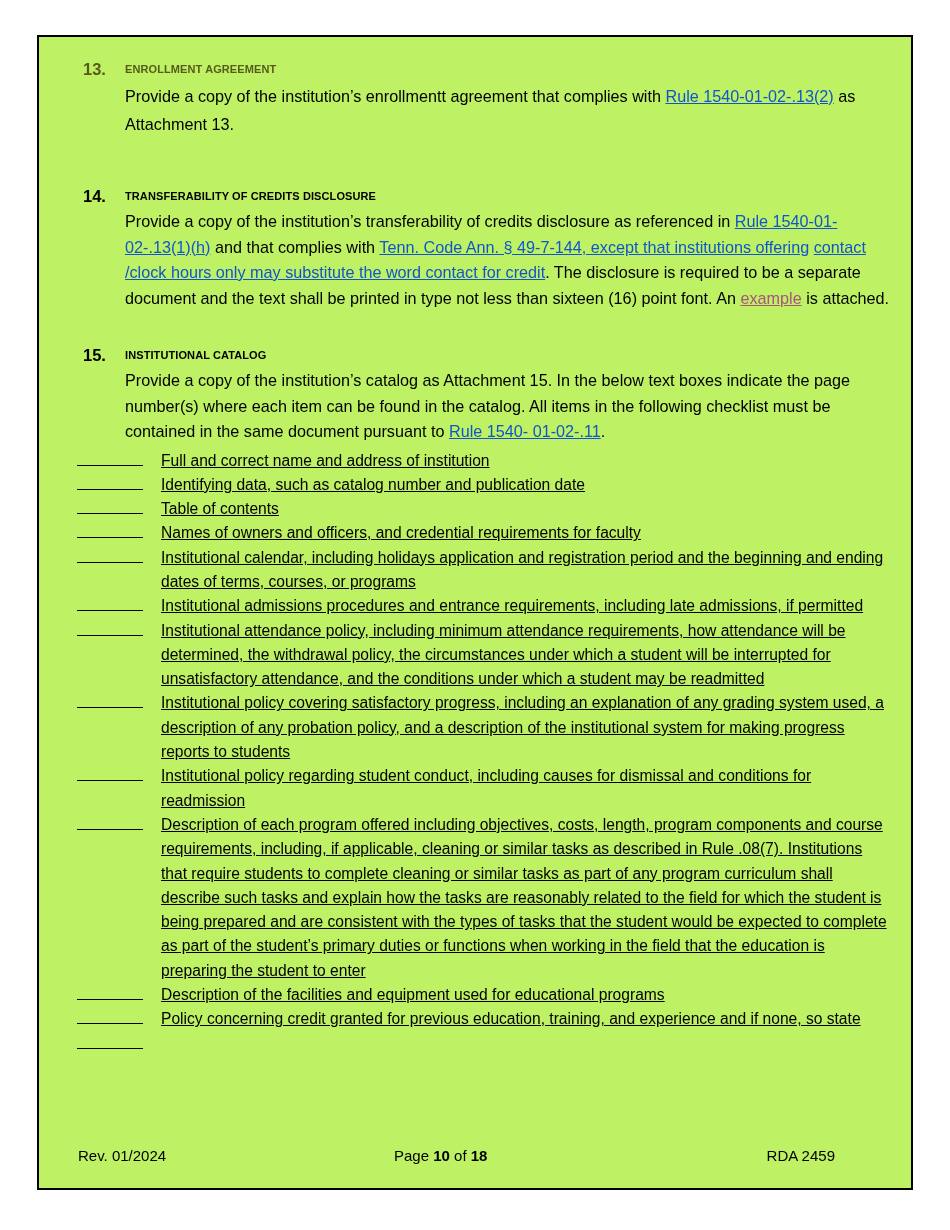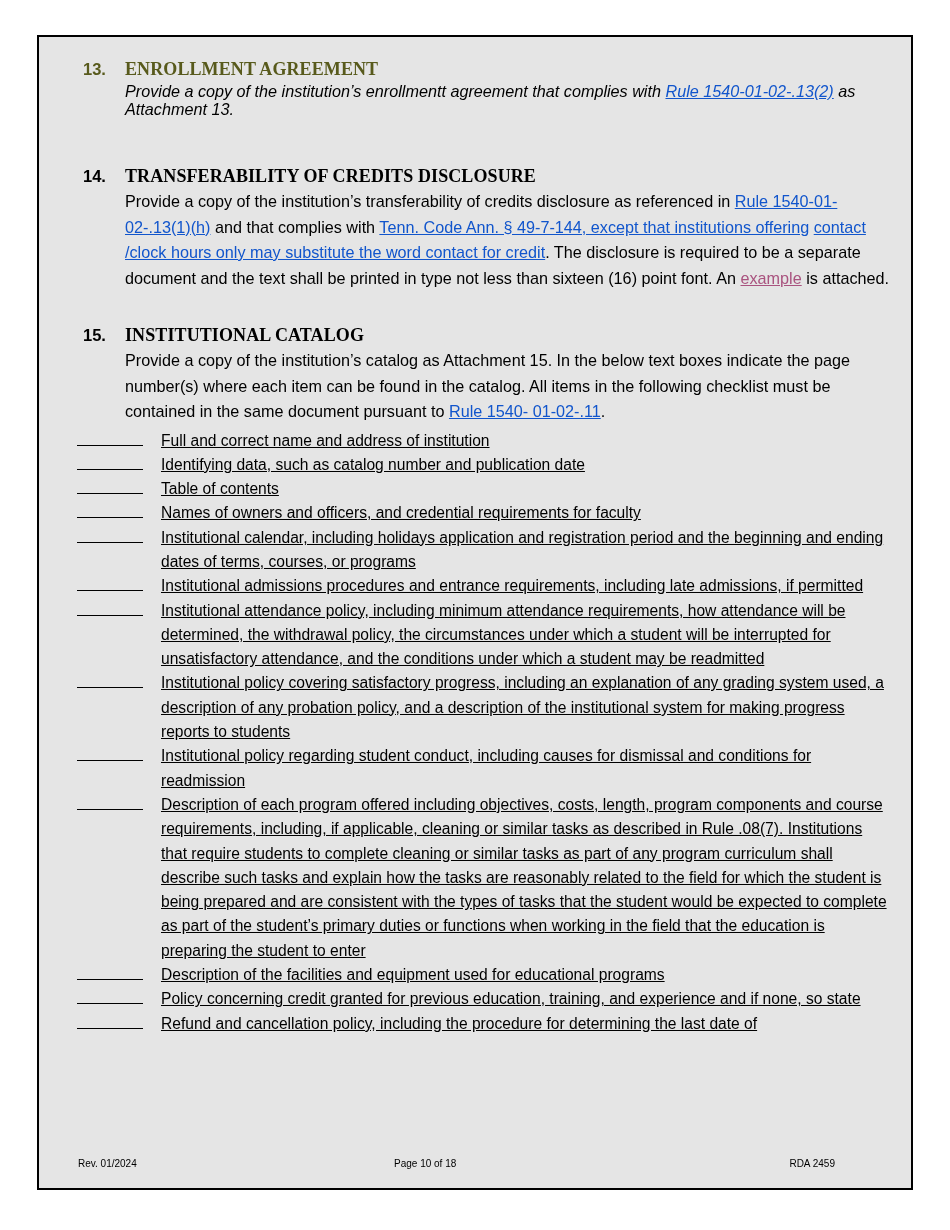--- a/index.html
+++ b/index.html
@@ -17,21 +17,21 @@
 
   
   #page-frame {
     position: absolute;
     left: 37px;
     top: 35px;
     width: 876px;
     height: 1155px;
     border: 2px solid #000000;
     box-sizing: border-box;
-    background: #e5e5e5;
+    background: #bef264;
   }
 
   #page-body {
     position: absolute;
     left: 0;
     top: 0;
     right: 0;
     bottom: 0;
     padding: 12px 22px 0 22px;
     box-sizing: border-box;
@@ -50,35 +50,34 @@
   .sec-num {
     position: absolute;
     left: 22px;
     top: 0;
     font-weight: bold;
     font-size: 16.5px;
     line-height: 24px;
   }
   .sec-title {
     font-weight: bold;
-    font-size: 18px;
+    font-size: 11px;
     line-height: 24px;
     letter-spacing: 0.1px;
     display: block;
-    font-family: Liberation Serif, serif;
   }
   .olive { color: #585A1C; }
 
   .sec-para {
     font-size: 16.2px;
     line-height: 25.5px;
     margin-top: 1px;
     text-align: left;
   }
-  .sec-para.tight { line-height: 18px; font-style: italic; }
+  .sec-para.tight { line-height: 28px; }
 
   
   a.lnk {
     color: #1155CC;
     text-decoration: underline;
     text-underline-offset: 1px;
   }
   a.lnk-visited {
     color: #A9537F;
     text-decoration: underline;
@@ -105,29 +104,29 @@
     height: 0;
     border-bottom: 1.6px solid #000000;
   }
   .chk-text { display: block; text-decoration: underline; }
 
   
   #page-footer {
     position: absolute;
     left: 22px;
     right: 22px;
-    bottom: 10px;
+    bottom: 18px;
     height: 28px;
-    font-size: 10px;
+    font-size: 15px;
     line-height: 28px;
   }
   .ft-left   { position: absolute; left: 17px;  top: 0; }
   .ft-center { position: absolute; left: 333px; top: 0; }
   .ft-right  { position: absolute; right: 54px; top: 0; }
-  .ft-b { font-weight: normal; }
+  .ft-b { font-weight: bold; }
 </style>
 </head>
 <body>
 
 <div id="page-frame">
   <div id="page-body">
 
     <div class="section section-13">
       <span class="sec-num olive">13.</span>
       <span class="sec-title olive">ENROLLMENT AGREEMENT</span>
@@ -199,21 +198,20 @@
         <div class="chk-item">
           <span class="chk-blank"></span>
           <span class="chk-text">Description of the facilities and equipment used for educational programs</span>
         </div>
         <div class="chk-item">
           <span class="chk-blank"></span>
           <span class="chk-text">Policy concerning credit granted for previous education, training, and experience and if none, so state</span>
         </div>
         <div class="chk-item">
           <span class="chk-blank"></span>
-          <span class="chk-text">Refund and cancellation policy, including the procedure for determining the last date of</span>
         </div>
       </div>
 
     <div id="page-footer">
       <span class="ft-left">Rev. 01/2024</span>
       <span class="ft-center"><span>Page</span> <span class="ft-b">10</span> <span>of</span> <span class="ft-b">18</span></span>
       <span class="ft-right">RDA 2459</span>
     </div>
 
   </div>

